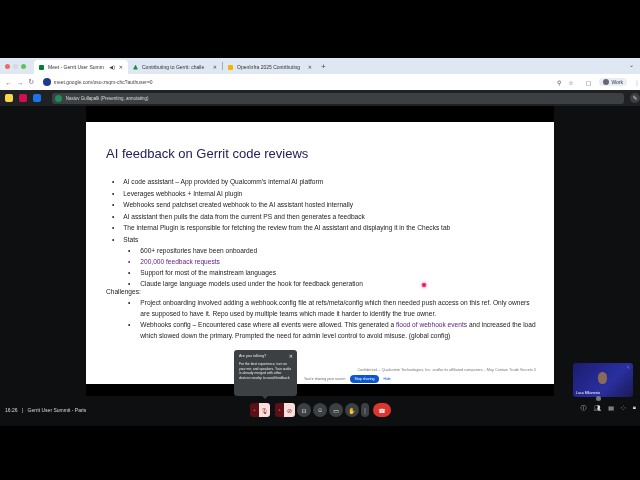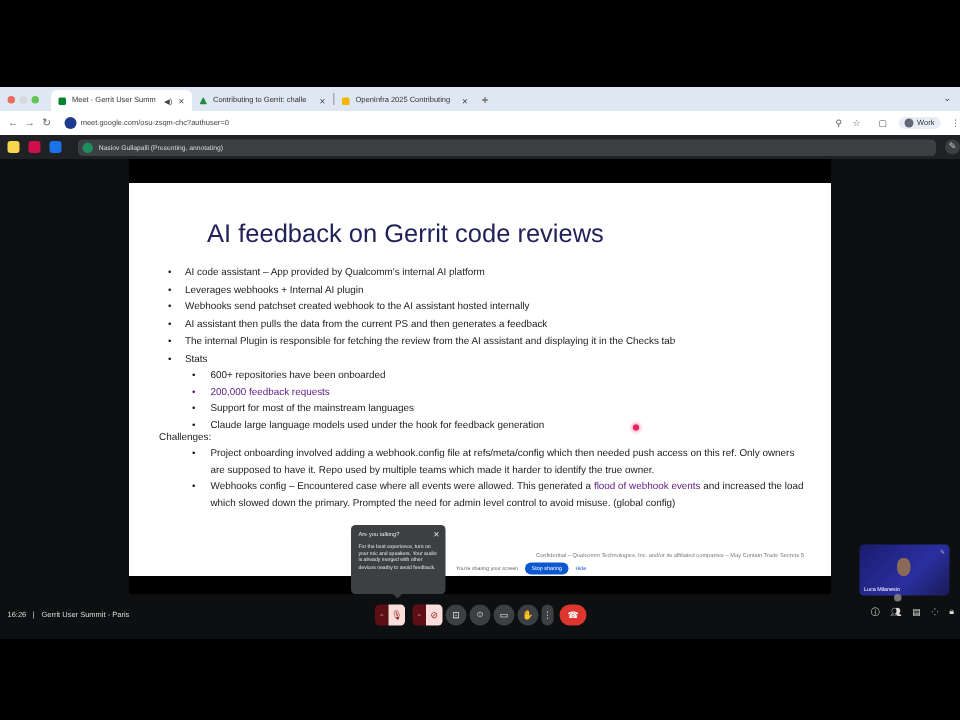--- a/index.html
+++ b/index.html
@@ -32,21 +32,21 @@
   .meetbar { position: absolute; left: 0; top: 90px; width: 640px; height: 16px; background: #202124; display: flex; align-items: center; }
   .ext { width: 8px; height: 8px; border-radius: 2px; margin-left: 3px; margin-right: 3px; }
   .present-pill { margin-left: 8px; height: 11px; width: 577px; background: #3c4043; border-radius: 3px; display: flex; align-items: center; gap: 4px; padding-left: 3px; font-size: 4.5px; color: #ddd; }
   .present-pill .dot { width: 7px; height: 7px; border-radius: 50%; background: #1e8e5e; }
   .pen-btn { margin-left: 6px; width: 10px; height: 10px; border-radius: 50%; background: #3c4043; color: #ccc; font-size: 6px; text-align: center; line-height: 10px; }
 
   
   .stage { position: absolute; left: 0; top: 106px; width: 640px; height: 320px; background: #0d0f10; }
   .slide-area { position: absolute; left: 86px; top: 0; width: 468px; height: 290px; background: #000; }
   .slide { position: absolute; left: 86px; top: 16px; width: 468px; height: 262px; background: #fff; }
-  .slide h1 { position: absolute; left: 20px; top: 24px; font-size: 17px; font-weight: normal; color: #22215a; margin-left: 32px; }
+  .slide h1 { position: absolute; left: 20px; top: 24px; font-size: 13px; font-weight: normal; color: #22215a; }
   .slide ul { list-style: none; position: absolute; }
   .b1 { left: 26px; top: 56px; font-size: 6.6px; color: #222; width: 440px; }
   .b1 li { height: 11.5px; display: flex; gap: 9px; }
   .b1 li::before { content: "•"; }
   .b2 { left: 42px; top: 125px; font-size: 6.6px; color: #222; }
   .b2 li { height: 11px; display: flex; gap: 10px; }
   .b2 li::before { content: "•"; }
   .purple { color: #5b1a82; }
   .challenges { position: absolute; left: 20px; top: 166px; font-size: 6.6px; color: #222; }
   .b3 { left: 42px; top: 176px; font-size: 6.6px; color: #222; width: 410px; }

